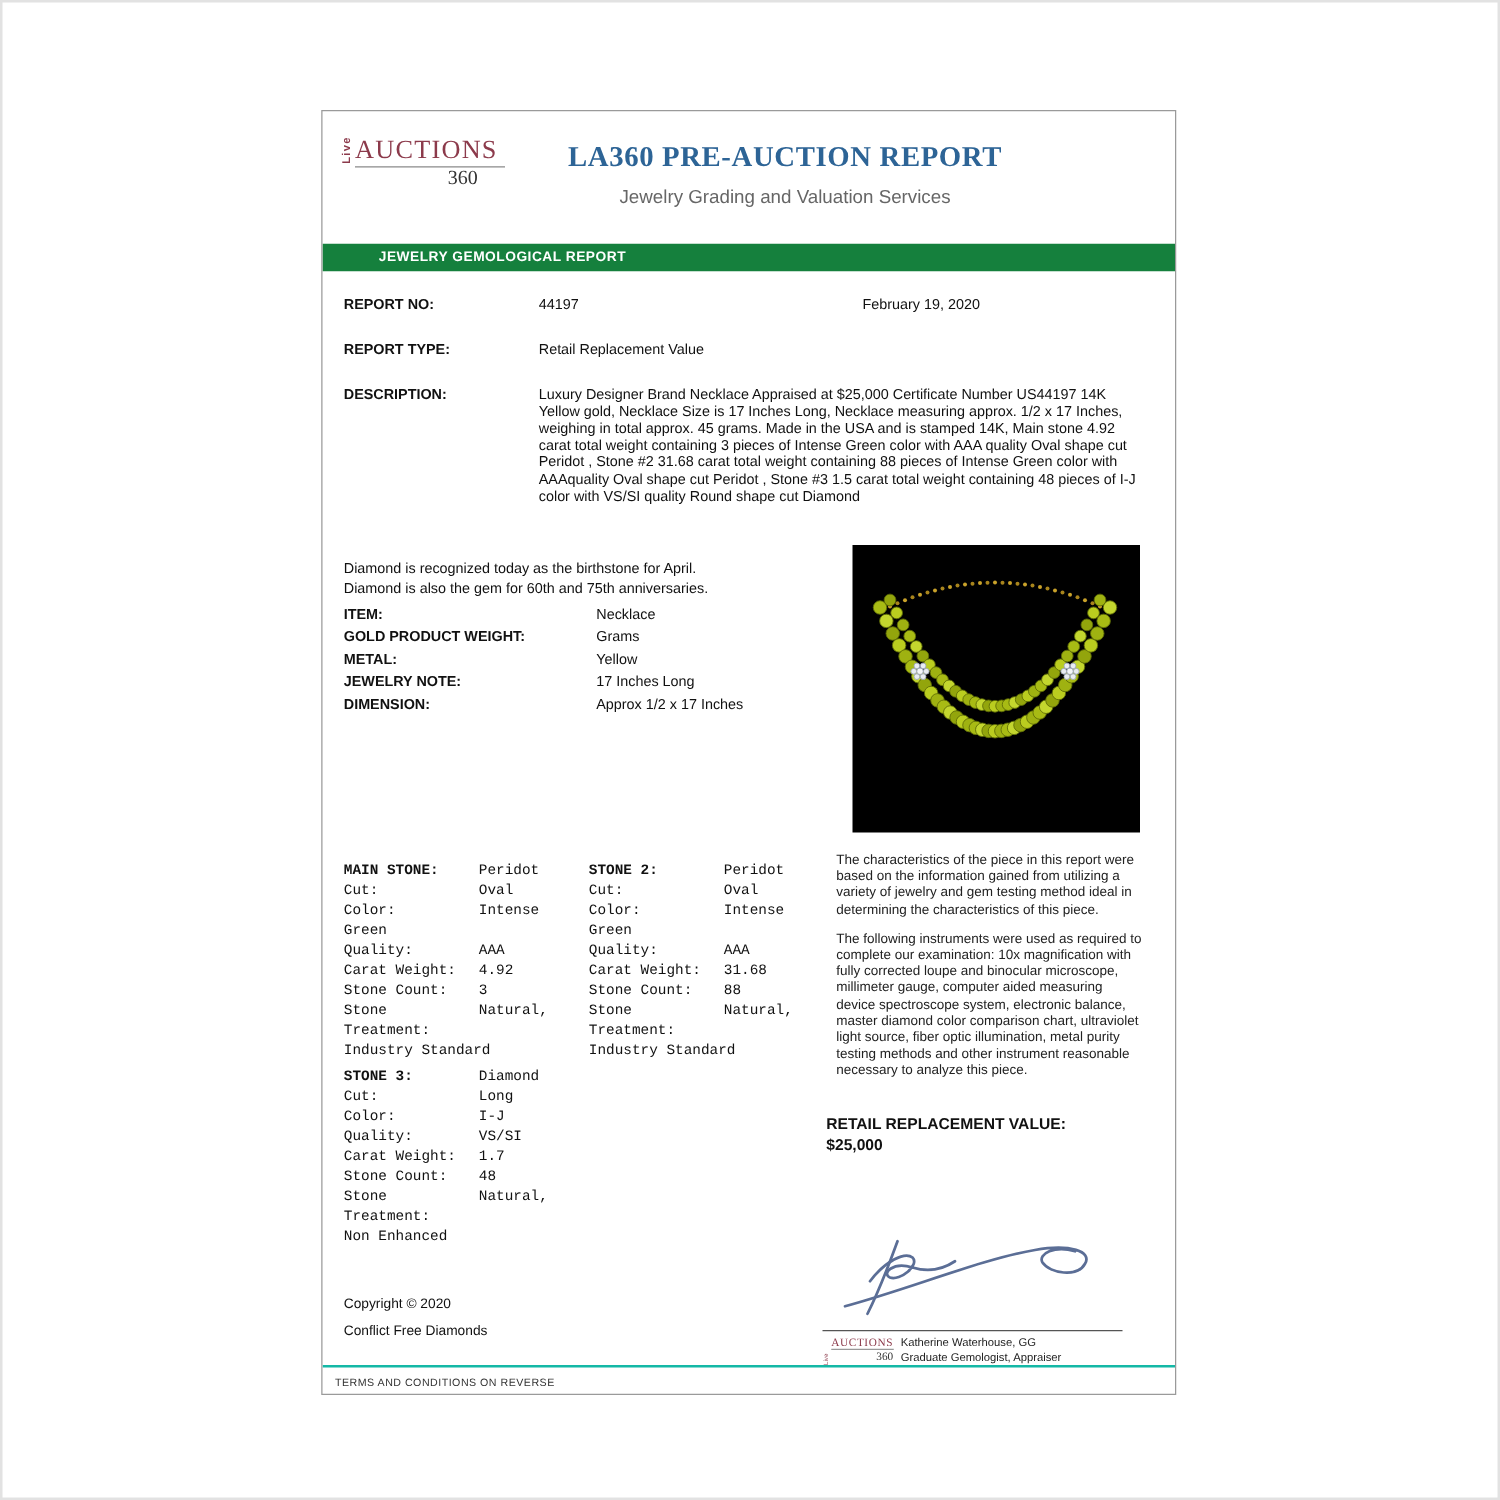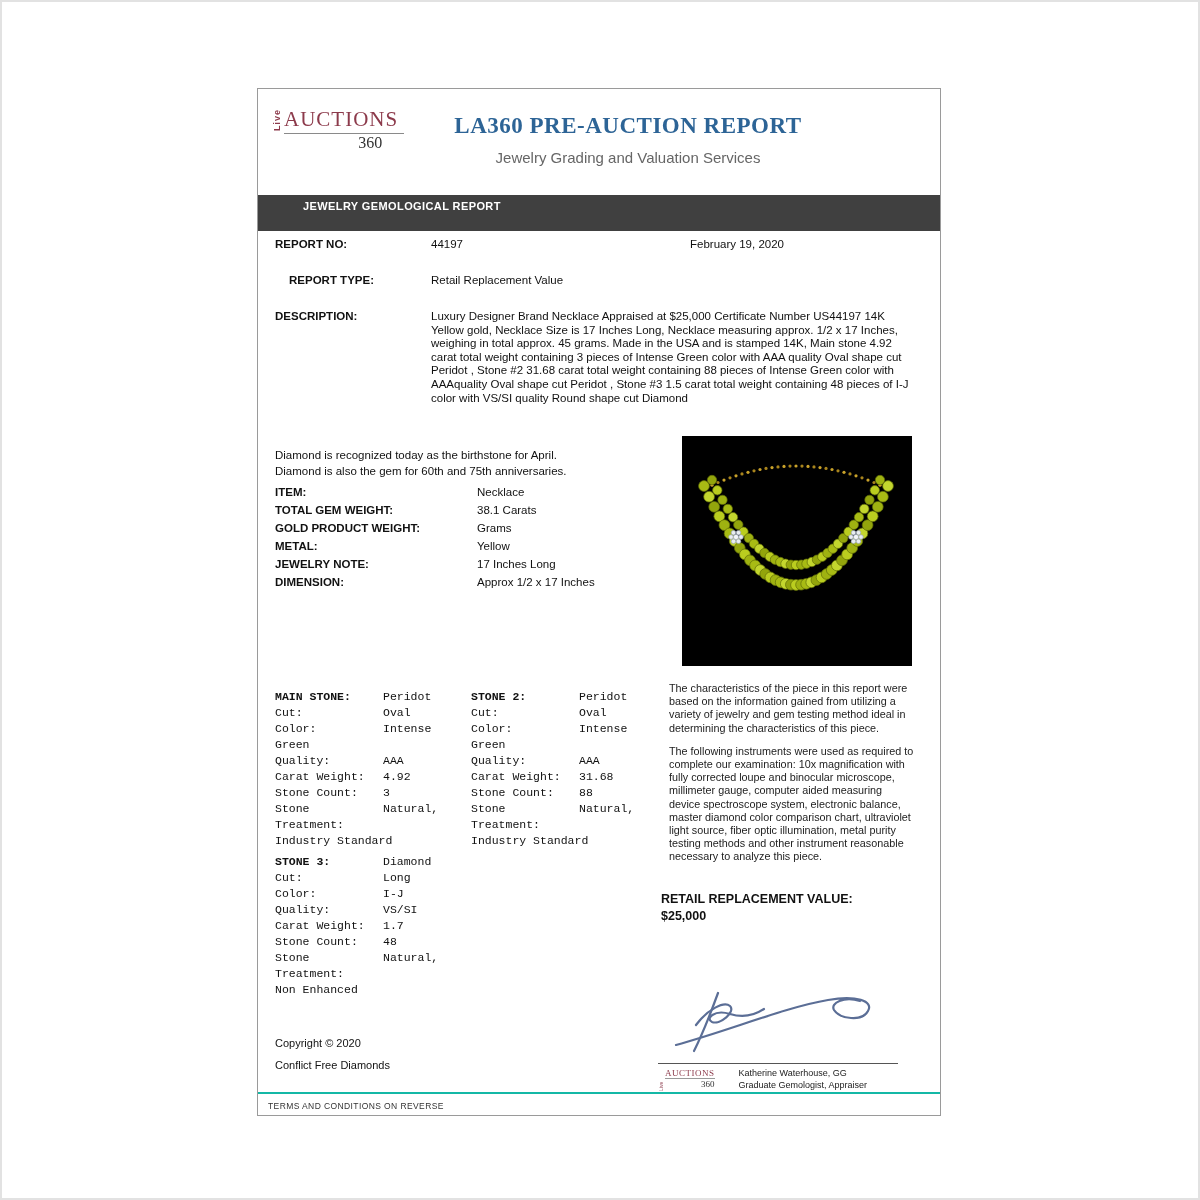--- a/index.html
+++ b/index.html
@@ -16,21 +16,21 @@
                color:#8c3a4b; font-weight:bold; letter-spacing:1px; margin-right:2px; margin-top:2px; }
   .logo-name { font-family:"Liberation Serif", serif; font-size:21px; color:#8c3a4b;
                letter-spacing:1px; border-bottom:1px solid #8a8a8a; padding:0 6px 1px 0; }
   .logo-num  { font-family:"Liberation Serif", serif; font-size:16px; color:#333;
                text-align:right; padding-right:22px; }
   .title { left:170px; top:24px; width:400px; text-align:center;
            font-family:"Liberation Serif", serif; font-size:23px; font-weight:600;
            color:#2d6496; letter-spacing:.5px; }
   .subtitle { left:170px; top:60px; width:400px; text-align:center;
               font-size:15px; color:#666; }
-  .band { left:0; top:106px; width:100%; height:36px; background:#404040;
+  .band { left:0; top:106px; width:100%; height:22px; background:#15803d;
           color:#fff; font-size:11px; font-weight:bold; letter-spacing:.4px;
           line-height:22px; padding-left:45px; }
 
   
   .lbl11 { font-weight:bold; font-size:11.5px; }
   .val11 { font-size:11.5px; }
   .para  { font-size:11.5px; line-height:13.6px; }
 
   
   .note-line { font-size:11.5px; line-height:16px; }
@@ -56,21 +56,21 @@
 
   
   .foot-small { font-size:11px; }
   .sig-wrap { width:245px; }
   .sig-line { border-top:1px solid #555; width:240px; }
   .sig-foot { display:flex; margin-top:4px; }
   .sig-logo-name { font-family:"Liberation Serif", serif; font-size:9px; color:#8c3a4b;
                    border-bottom:1px solid #999; letter-spacing:.5px; }
   .sig-logo-num { font-family:"Liberation Serif", serif; font-size:9px; color:#333; text-align:right; }
   .sig-live { writing-mode:vertical-rl; transform:rotate(180deg); font-size:5px; color:#8c3a4b; margin-right:1px; }
-  .sig-name  { margin-left:24px; font-size:9px; color:#222; line-height:11.5px; }
+  .sig-name  { margin-left:6px; font-size:9px; color:#222; line-height:11.5px; }
   .terms { left:0; right:0; top:1003px; position:absolute; border-top:2px solid #14b8a6;
            padding:7px 0 0 10px; font-size:8.5px; letter-spacing:.4px; color:#333; }
 </style>
 </head>
 <body>
 
 <div class="frame"></div>
 
 <div class="page">
 
@@ -84,39 +84,35 @@
   <div class="abs title">LA360 PRE-AUCTION REPORT</div>
   <div class="abs subtitle">Jewelry Grading and Valuation Services</div>
   <div class="abs band">
     <span>JEWELRY GEMOLOGICAL REPORT</span>
   </div>
 
   <div class="abs lbl11" style="left:17px;top:149px">REPORT NO:</div>
   <div class="abs val11" style="left:173px;top:149px">44197</div>
   <div class="abs val11" style="left:432px;top:149px">February 19, 2020</div>
 
-  <div class="abs lbl11" style="left:31px;top:185px">REPORT TYPE:</div>
+  <div class="abs lbl11" style="left:17px;top:185px">REPORT TYPE:</div>
   <div class="abs val11" style="left:173px;top:185px">Retail Replacement Value</div>
 
   <div class="abs lbl11" style="left:17px;top:221px">DESCRIPTION:</div>
   <div class="abs para" style="left:173px;top:221px;width:478px">Luxury Designer Brand Necklace Appraised at $25,000 Certificate Number US44197 14K Yellow gold, Necklace Size is 17 Inches Long, Necklace measuring approx. 1/2 x 17 Inches, weighing in total approx. 45 grams. Made in the USA and is stamped 14K, Main stone 4.92 carat total weight containing 3 pieces of Intense Green color with AAA quality Oval shape cut Peridot , Stone #2 31.68 carat total weight containing 88 pieces of Intense Green color with AAAquality Oval shape cut Peridot , Stone #3 1.5 carat total weight containing 48 pieces of I-J color with VS/SI quality Round shape cut Diamond</div>
 
   <div class="abs" style="left:17px;top:358px">
     <div class="note-line">Diamond is recognized today as the birthstone for April.</div>
     <div class="note-line">Diamond is also the gem for 60th and 75th anniversaries.</div>
   </div>
 
   <div class="abs" style="left:17px;top:397px">
     <div class="item-row">
       <span class="ilabel">ITEM:</span>
       <span class="ivalue">Necklace</span>
-    </div>
-    <div class="item-row">
-      <span class="ilabel">TOTAL GEM WEIGHT:</span>
-      <span class="ivalue">38.1 Carats</span>
     </div>
     <div class="item-row">
       <span class="ilabel">GOLD PRODUCT WEIGHT:</span>
       <span class="ivalue">Grams</span>
     </div>
     <div class="item-row">
       <span class="ilabel">METAL:</span>
       <span class="ivalue">Yellow</span>
     </div>
     <div class="item-row">

